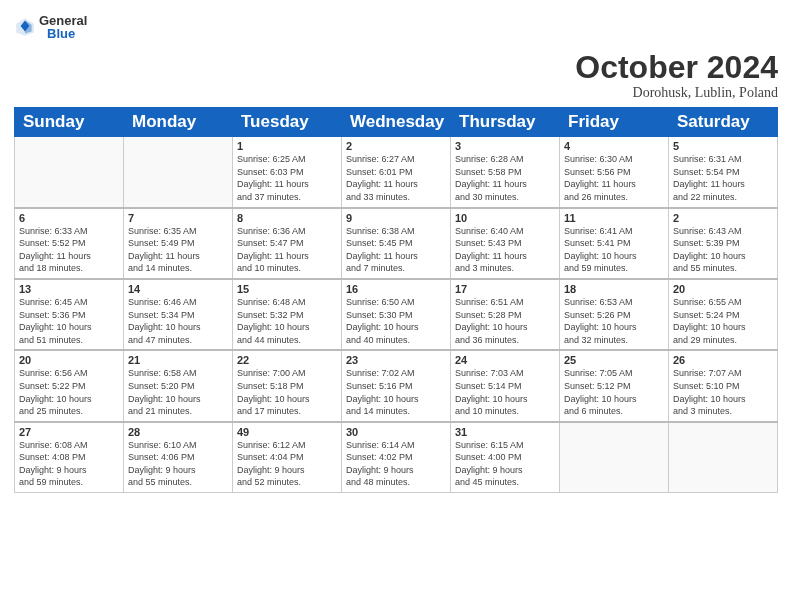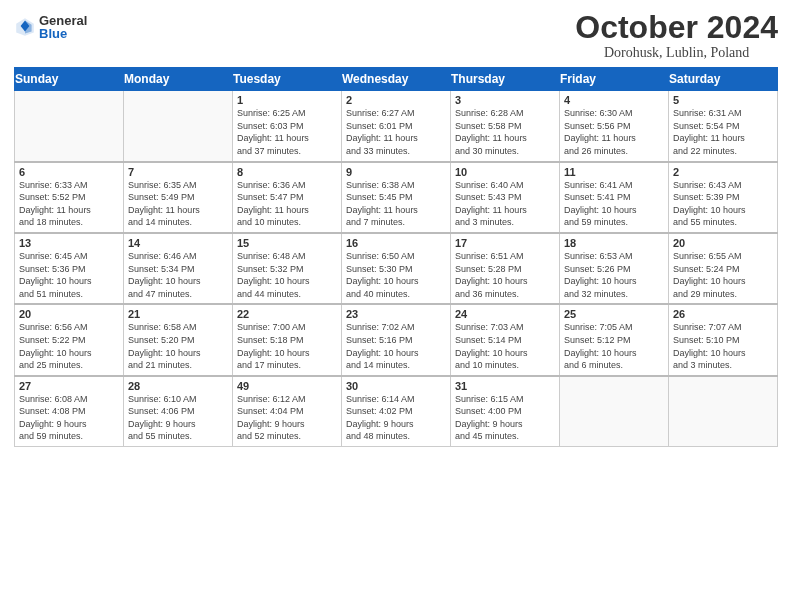--- a/index.html
+++ b/index.html
@@ -35,28 +35,30 @@
     }
     .logo-general {
       font-size: 13px;
       font-weight: bold;
       color: #333;
     }
     .logo-blue {
       font-size: 13px;
       font-weight: bold;
       color: #1565c0;
+      margin-left: 8px;
     }
     .logo-icon {
       width: 22px;
       height: 22px;
       margin-right: 3px;
     }
     .title-block {
-      text-align: center;
+      text-align: right;
+      margin-top: 40px;
     }
     .month-title {
       font-size: 32px;
       font-weight: bold;
       color: #333;
       line-height: 1.1;
     }
     .subtitle {
       font-size: 14px;
       color: #444;
@@ -65,23 +67,23 @@
     .calendar {
       flex: 1;
       border: 1px solid #ccc;
       border-collapse: collapse;
       width: 100%;
       table-layout: fixed;
     }
     .calendar th {
       background: #1565c0;
       color: #fff;
-      font-size: 12px;
-      font-weight: bold;
-      padding: 4px 0;
+      font-size: 17px;
+      font-weight: bold;
+      padding: 4px 8px;
       border: 1px solid #1565c0;
       text-align: left;
     }
     .calendar td {
       border: 1px solid #ccc;
       vertical-align: top;
       padding: 3px 4px;
       font-size: 9.2px;
       color: #333;
       background: #fff;

